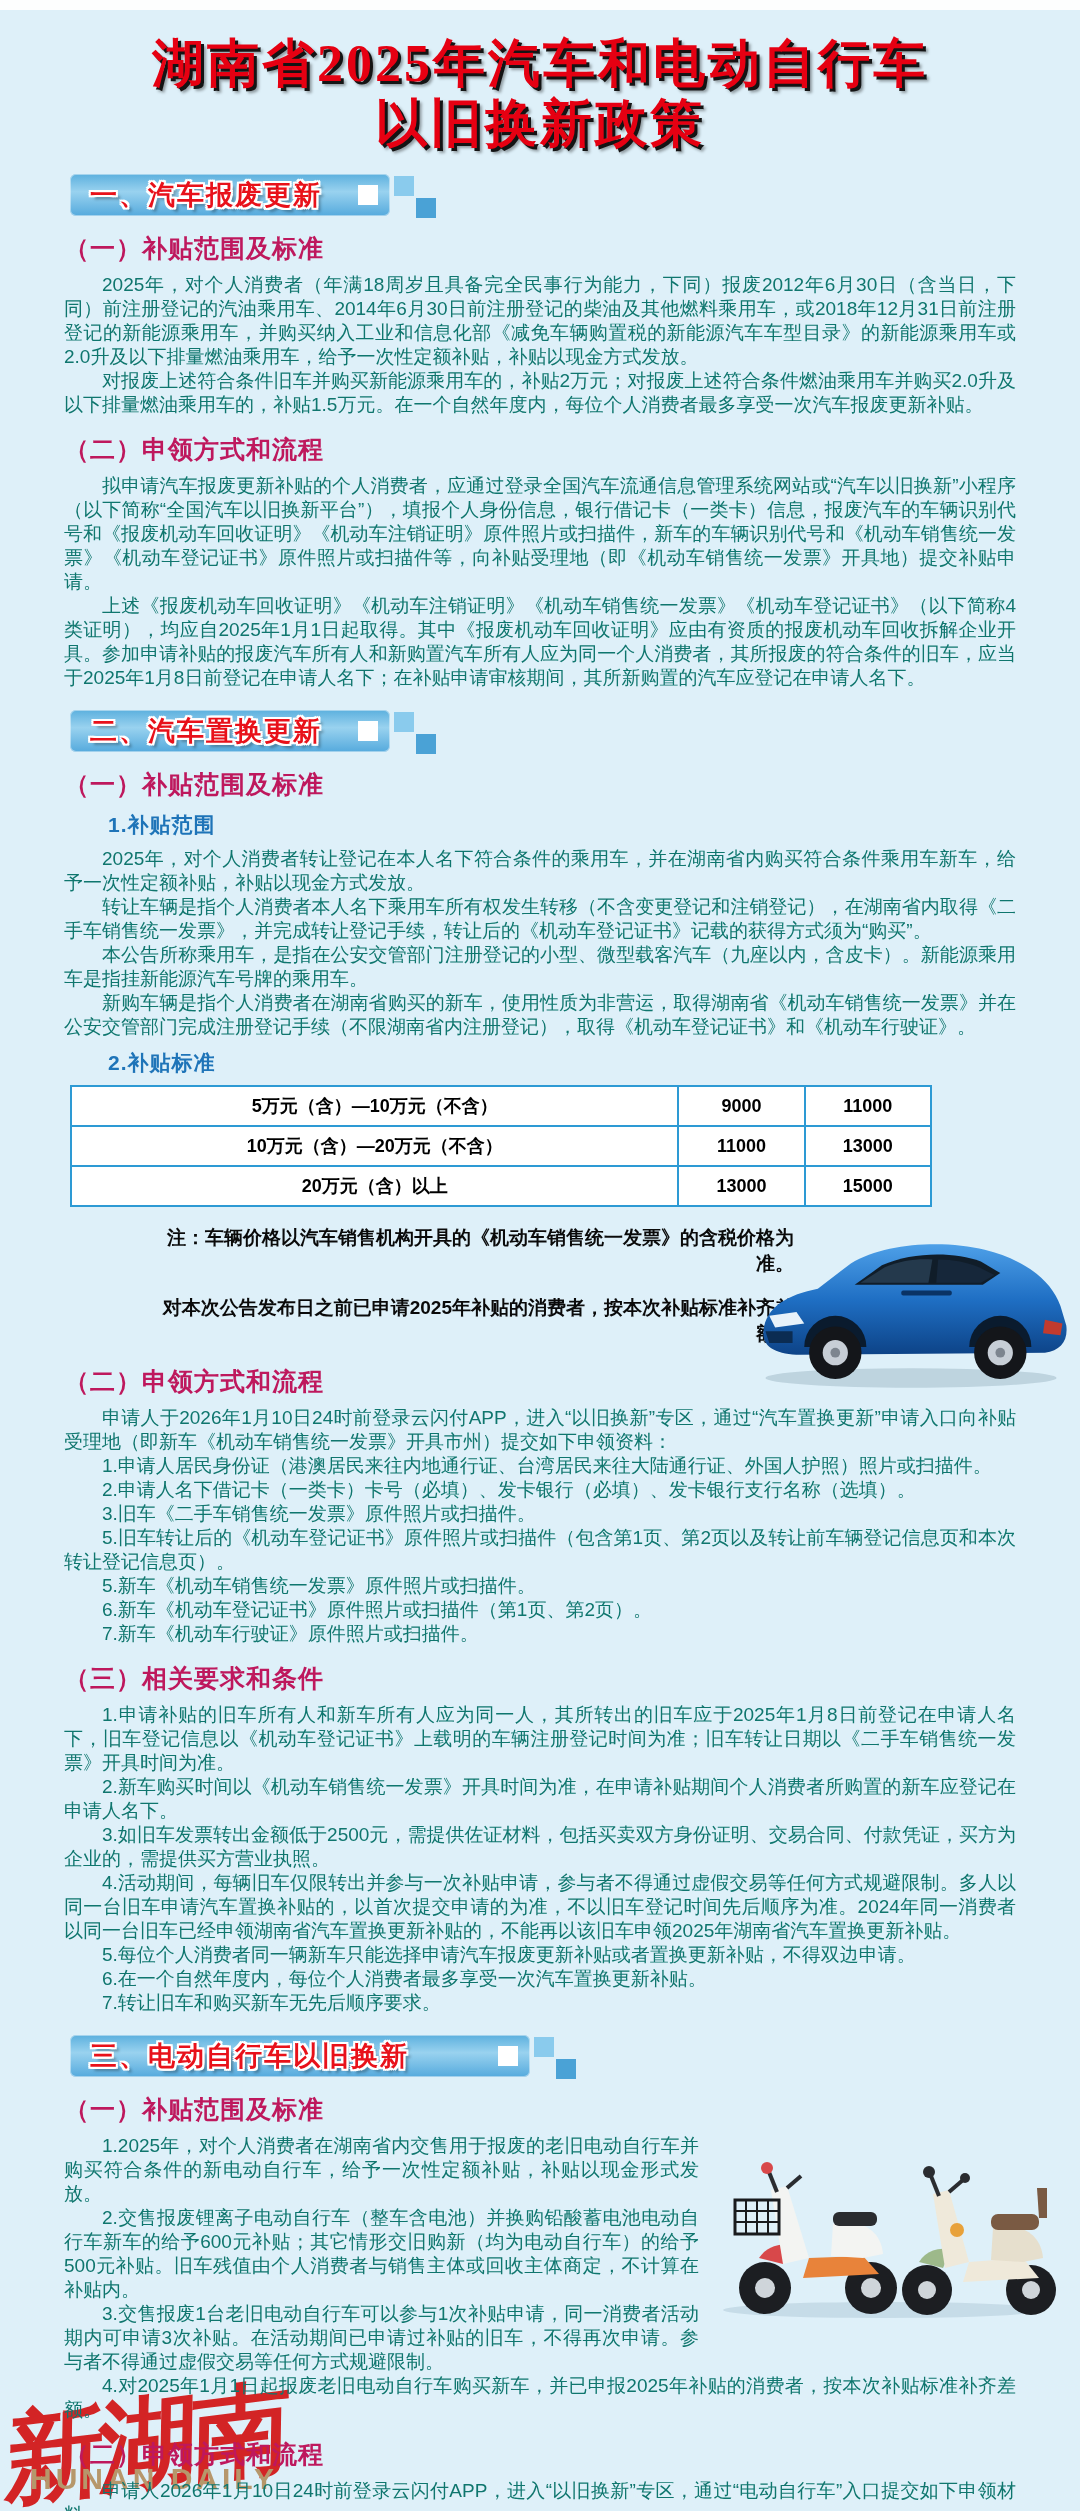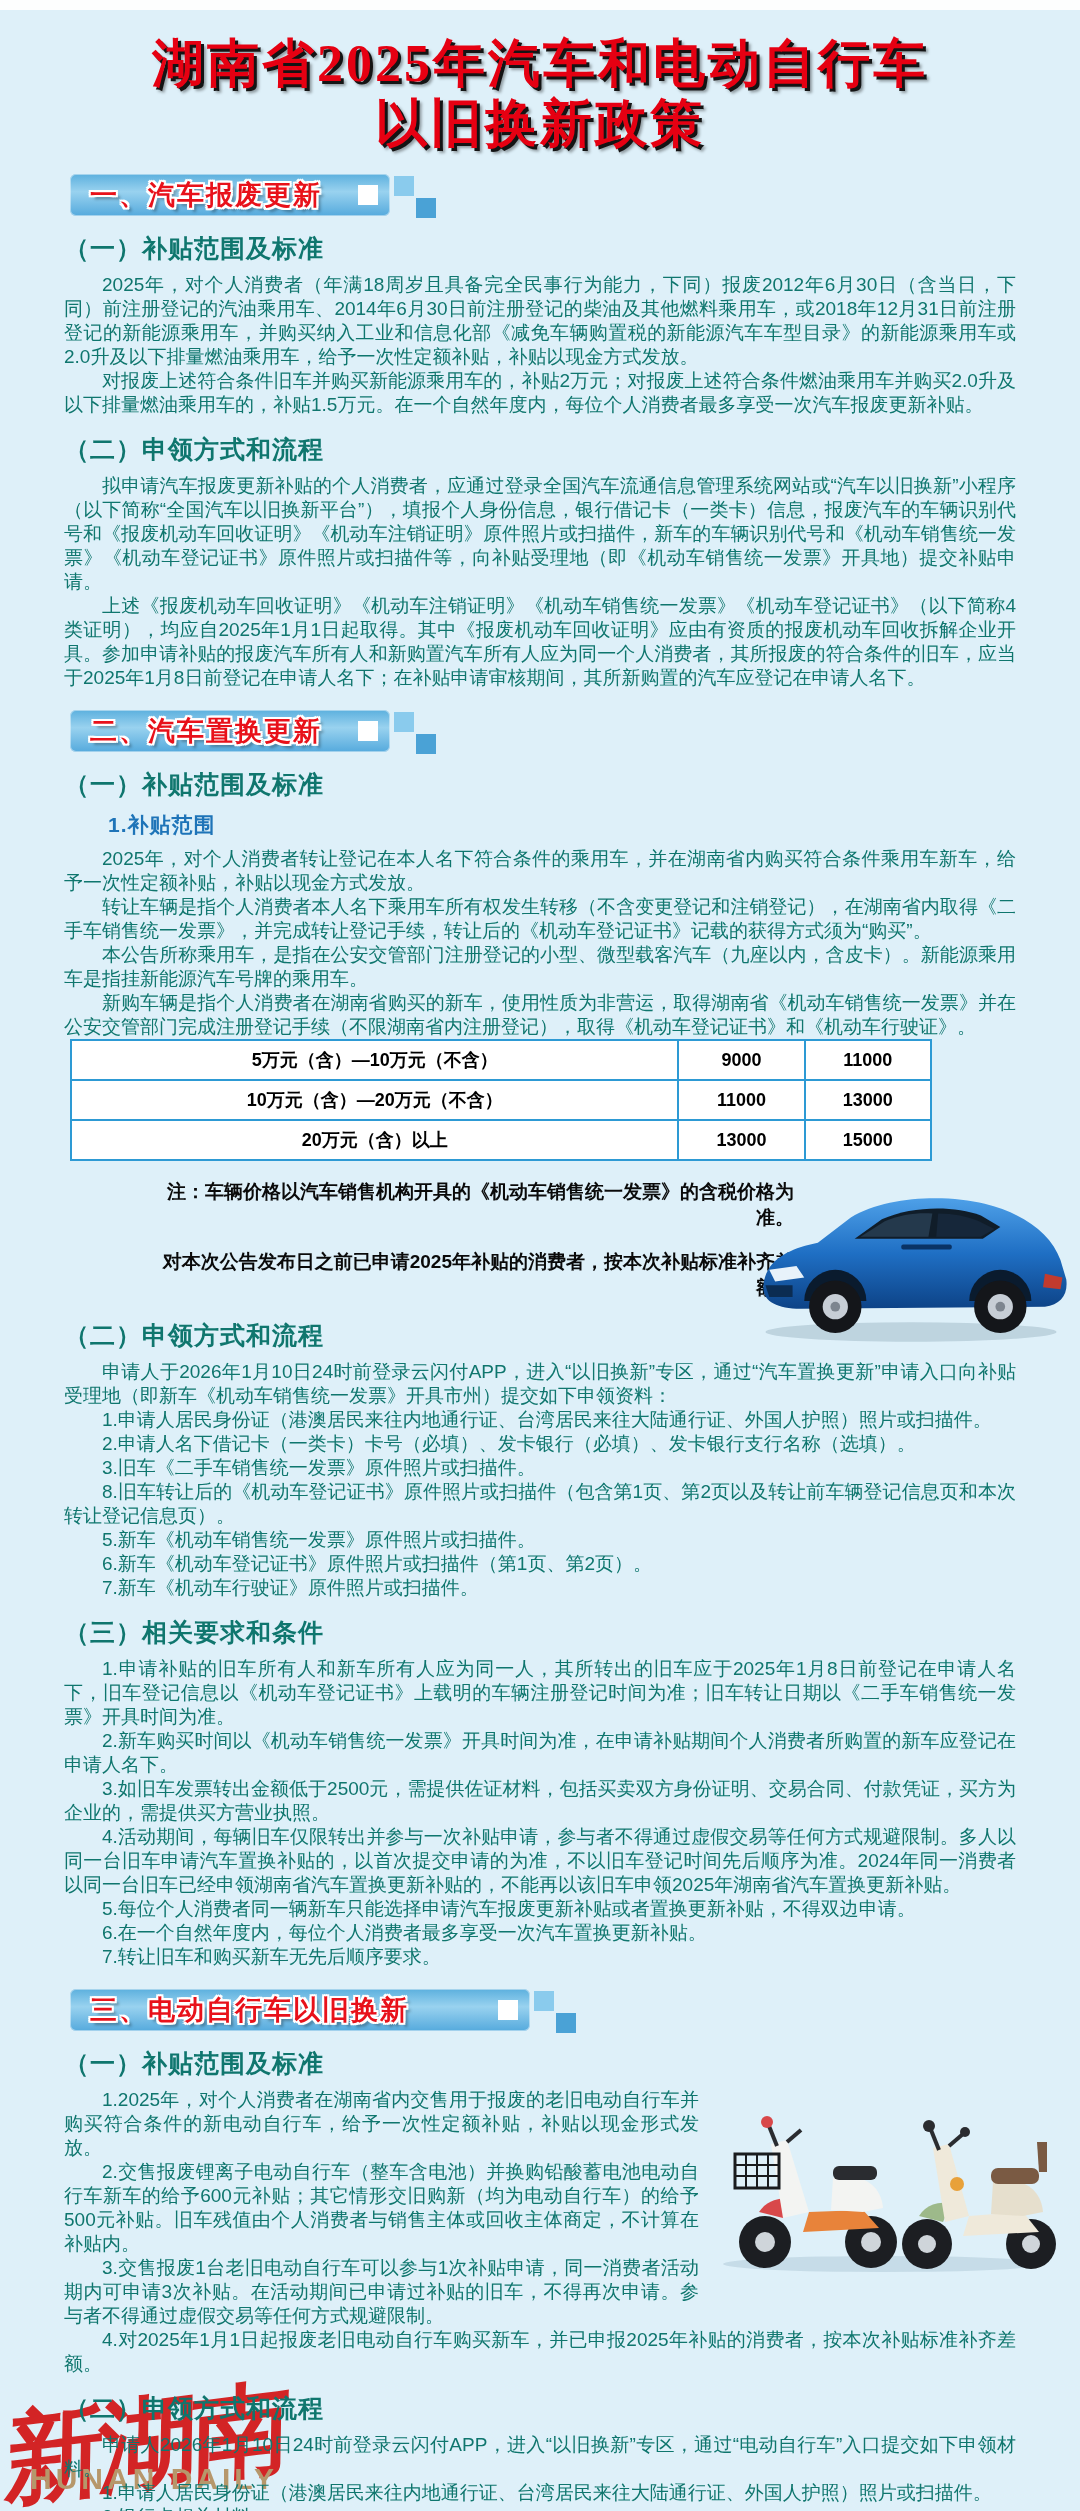--- a/index.html
+++ b/index.html
@@ -38,21 +38,21 @@
       0 -2px 0 #fff,0 2px 0 #fff,-2px 0 0 #fff,2px 0 0 #fff,
       4px 4px 3px rgba(0,0,0,.35);
   }
   .sq{position:absolute;width:20px;height:20px;}
   .sq-white{right:12px;top:11px;background:#ffffff;}
   .sq-blue1{right:-24px;top:2px;background:#8acbed;}
   .sq-blue2{right:-46px;top:24px;background:#4aa2d6;}
 
   
   .h2{
-    font-size:25px;font-weight:900;color:#0f766e;letter-spacing:1px;
+    font-size:25px;font-weight:900;color:#be185d;letter-spacing:1px;
     margin:16px 0 8px 0;
   }
   .h3{
     font-size:21px;font-weight:900;color:#1e74b8;letter-spacing:1px;
     margin:10px 0 8px 44px;
   }
 
   
   p.body{
     margin:0;font-size:19px;line-height:24px;font-weight:normal;
@@ -135,20 +135,21 @@
   </div>
 
   <div class="h2">（一）补贴范围及标准</div>
   <div class="h3">1.补贴范围</div>
   <p class="body">2025年，对个人消费者转让登记在本人名下符合条件的乘用车，并在湖南省内购买符合条件乘用车新车，给予一次性定额补贴，补贴以现金方式发放。</p>
   <p class="body">转让车辆是指个人消费者本人名下乘用车所有权发生转移（不含变更登记和注销登记），在湖南省内取得《二手车销售统一发票》，并完成转让登记手续，转让后的《机动车登记证书》记载的获得方式须为“购买”。</p>
   <p class="body">本公告所称乘用车，是指在公安交管部门注册登记的小型、微型载客汽车（九座以内，含皮卡）。新能源乘用车是指挂新能源汽车号牌的乘用车。</p>
   <p class="body">新购车辆是指个人消费者在湖南省购买的新车，使用性质为非营运，取得湖南省《机动车销售统一发票》并在公安交管部门完成注册登记手续（不限湖南省内注册登记），取得《机动车登记证书》和《机动车行驶证》。</p>
 
   <div class="table-wrap">
+    <div class="h3" style="margin-left:38px;">2.补贴标准</div>
     <table class="subsidy">
       <tbody>
       <tr>
         <td>5万元（含）—10万元（不含）</td>
         <td>9000</td>
         <td>11000</td>
       </tr>
       <tr>
         <td>10万元（含）—20万元（不含）</td>
         <td>11000</td>
@@ -192,21 +193,21 @@
       <circle cx="262" cy="134" r="5" fill="#7d858f"></circle>
       <path d="M308 100 L326 104 L324 116 L306 114 Z" fill="#c23b2e"></path>
     </svg>
   </div>
 
   <div class="h2">（二）申领方式和流程</div>
   <p class="body">申请人于2026年1月10日24时前登录云闪付APP，进入“以旧换新”专区，通过“汽车置换更新”申请入口向补贴受理地（即新车《机动车销售统一发票》开具市州）提交如下申领资料：</p>
   <p class="body">1.申请人居民身份证（港澳居民来往内地通行证、台湾居民来往大陆通行证、外国人护照）照片或扫描件。</p>
   <p class="body">2.申请人名下借记卡（一类卡）卡号（必填）、发卡银行（必填）、发卡银行支行名称（选填）。</p>
   <p class="body">3.旧车《二手车销售统一发票》原件照片或扫描件。</p>
-  <p class="body">8.旧车转让后的《机动车登记证书》原件照片或扫描件（包含第1页、第2页以及转让前车辆登记信息页和本次转让登记信息页）。</p>
+  <p class="body">5.旧车转让后的《机动车登记证书》原件照片或扫描件（包含第1页、第2页以及转让前车辆登记信息页和本次转让登记信息页）。</p>
   <p class="body">5.新车《机动车销售统一发票》原件照片或扫描件。</p>
   <p class="body">6.新车《机动车登记证书》原件照片或扫描件（第1页、第2页）。</p>
   <p class="body">7.新车《机动车行驶证》原件照片或扫描件。</p>
 
   <div class="h2">（三）相关要求和条件</div>
   <p class="body">1.申请补贴的旧车所有人和新车所有人应为同一人，其所转出的旧车应于2025年1月8日前登记在申请人名下，旧车登记信息以《机动车登记证书》上载明的车辆注册登记时间为准；旧车转让日期以《二手车销售统一发票》开具时间为准。</p>
   <p class="body">2.新车购买时间以《机动车销售统一发票》开具时间为准，在申请补贴期间个人消费者所购置的新车应登记在申请人名下。</p>
   <p class="body">3.如旧车发票转出金额低于2500元，需提供佐证材料，包括买卖双方身份证明、交易合同、付款凭证，买方为企业的，需提供买方营业执照。</p>
   <p class="body">4.活动期间，每辆旧车仅限转出并参与一次补贴申请，参与者不得通过虚假交易等任何方式规避限制。多人以同一台旧车申请汽车置换补贴的，以首次提交申请的为准，不以旧车登记时间先后顺序为准。2024年同一消费者以同一台旧车已经申领湖南省汽车置换更新补贴的，不能再以该旧车申领2025年湖南省汽车置换更新补贴。</p>
   <p class="body">5.每位个人消费者同一辆新车只能选择申请汽车报废更新补贴或者置换更新补贴，不得双边申请。</p>

